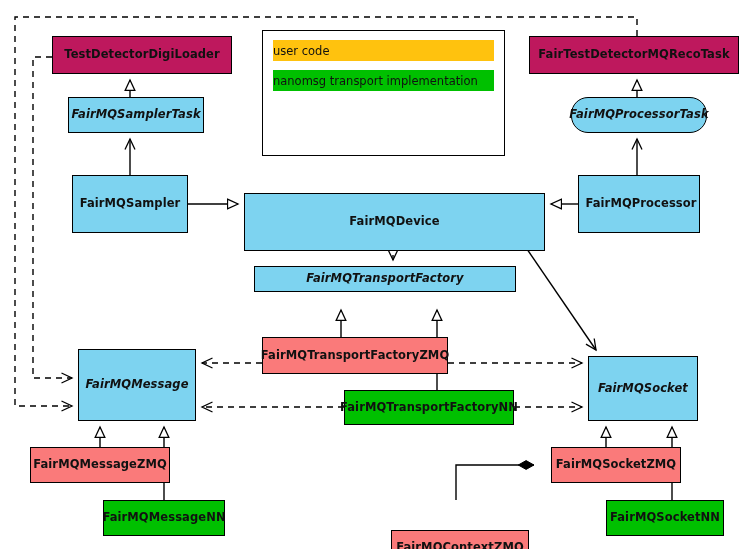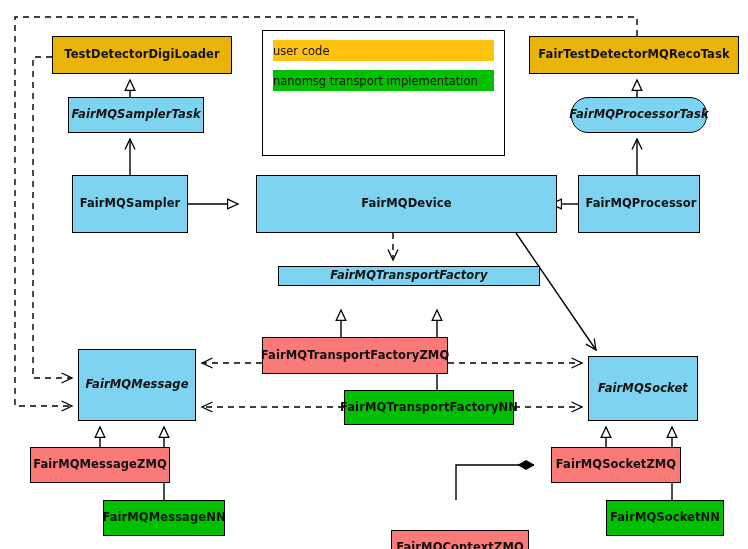--- a/index.html
+++ b/index.html
@@ -14,21 +14,21 @@
     display:flex;align-items:center;justify-content:center;
     text-align:center;
     font-size:11.5px;
     font-weight:bold;
     color:#111111;
     line-height:1.15;
     letter-spacing:0.1px;
     padding:0 4px;
   }
   .node.abstract{font-style:italic;}
-  .c-user{background:#eab308;}
+  .c-user{background:#be185d;}
   .c-framework{background:#7DD3F0;}
   .c-zmq{background:#FA7A7A;}
   .c-nn{background:#00C000;}
 
   #legend{
     position:absolute;
     box-sizing:border-box;
     border:1.4px solid #000000;
     background:#ffffff;
     padding:9px 10px;
@@ -118,33 +118,33 @@
   <div id="nodes-layer">
       <div class="node c-user" style="left: 52px; top: 36px; width: 180px; height: 38px;">
         <span>TestDetectorDigiLoader</span>
       </div>
       <div class="node c-framework abstract" style="left: 68px; top: 97px; width: 136px; height: 36px;">
         <span>FairMQSamplerTask</span>
       </div>
       <div class="node c-framework" style="left: 72px; top: 175px; width: 116px; height: 58px;">
         <span>FairMQSampler</span>
       </div>
-      <div class="node c-framework" style="left: 244px; top: 175px; width: 301px; height: 58px; margin-left: 12px;">
+      <div class="node c-framework" style="left: 244px; top: 193px; width: 301px; height: 58px;">
         <span>FairMQDevice</span>
       </div>
       <div class="node c-framework" style="left: 578px; top: 175px; width: 122px; height: 58px; padding-left: 8px;">
         <span>FairMQProcessor</span>
       </div>
       <div class="node c-user" style="left: 529px; top: 36px; width: 210px; height: 38px;">
         <span>FairTestDetectorMQRecoTask</span>
       </div>
       <div class="node c-framework abstract" style="left: 571px; top: 97px; width: 136px; height: 36px; border-radius: 17px;">
         <span>FairMQProcessorTask</span>
       </div>
-      <div class="node c-framework abstract" style="left: 278px; top: 266px; width: 262px; height: 20px;">
+      <div class="node c-framework abstract" style="left: 254px; top: 266px; width: 262px; height: 26px;">
         <span>FairMQTransportFactory</span>
       </div>
       <div class="node c-zmq" style="left: 262px; top: 337px; width: 186px; height: 37px;">
         <span>FairMQTransportFactoryZMQ</span>
       </div>
       <div class="node c-nn" style="left: 344px; top: 390px; width: 170px; height: 35px;">
         <span>FairMQTransportFactoryNN</span>
       </div>
       <div class="node c-framework abstract" style="left: 78px; top: 349px; width: 118px; height: 72px;">
         <span>FairMQMessage</span>

